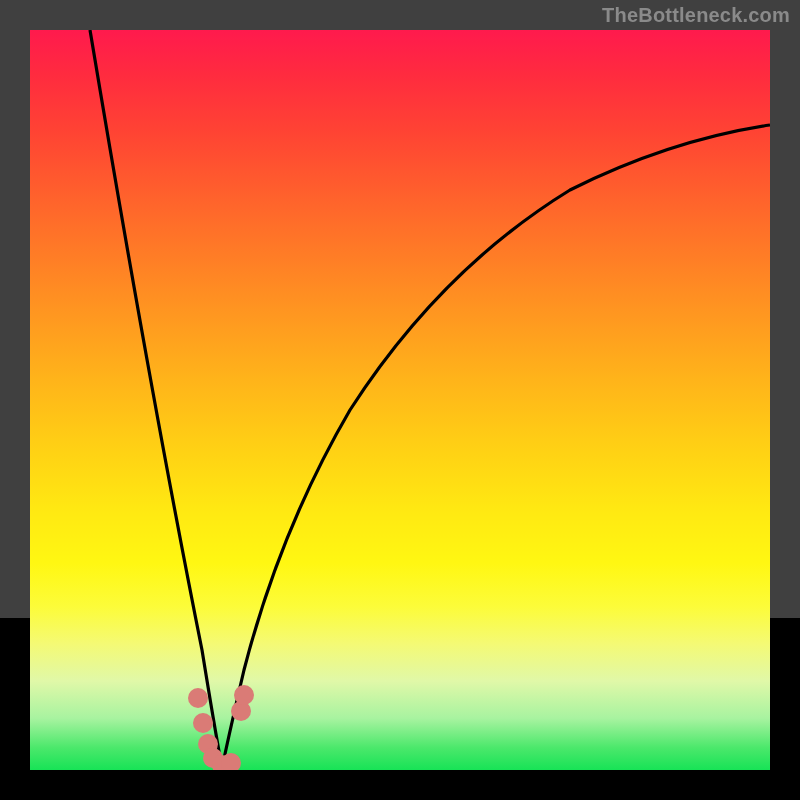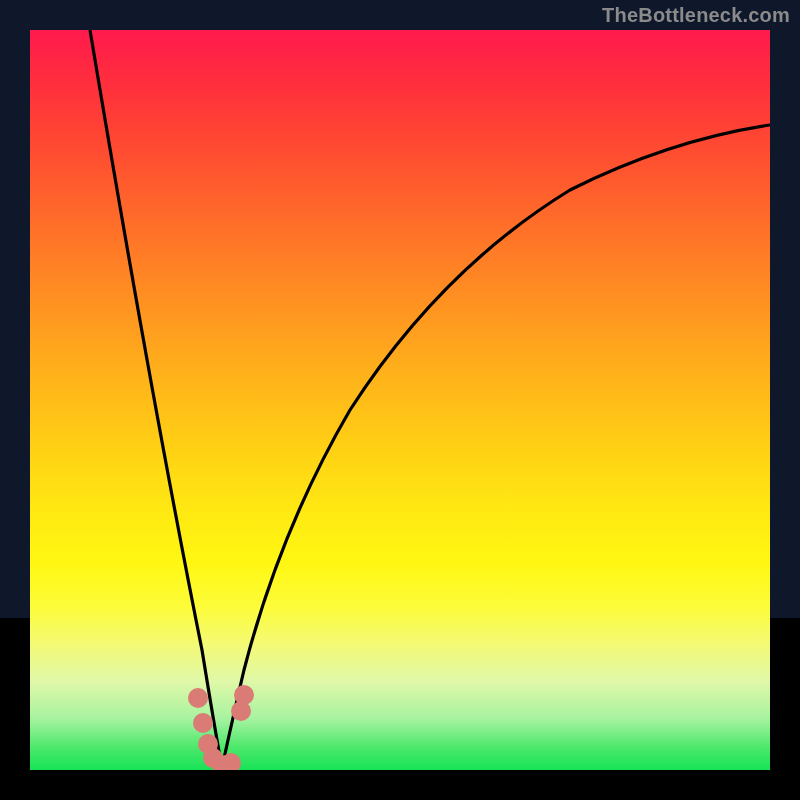--- a/index.html
+++ b/index.html
@@ -9,21 +9,21 @@
     height: 800px;
     background: #000;
     overflow: hidden;
   }
   .frame {
     position: absolute;
     top: 0;
     left: 0;
     width: 800px;
     height: 618px;
-    background: #0f172a;
+    background: #404040;
   }
   .plot {
     position: absolute;
     top: 30px;
     left: 30px;
     width: 740px;
     height: 740px;
     background: linear-gradient(to bottom,
       #ff1a4d 0%,
       #ff2b3f 6%,

